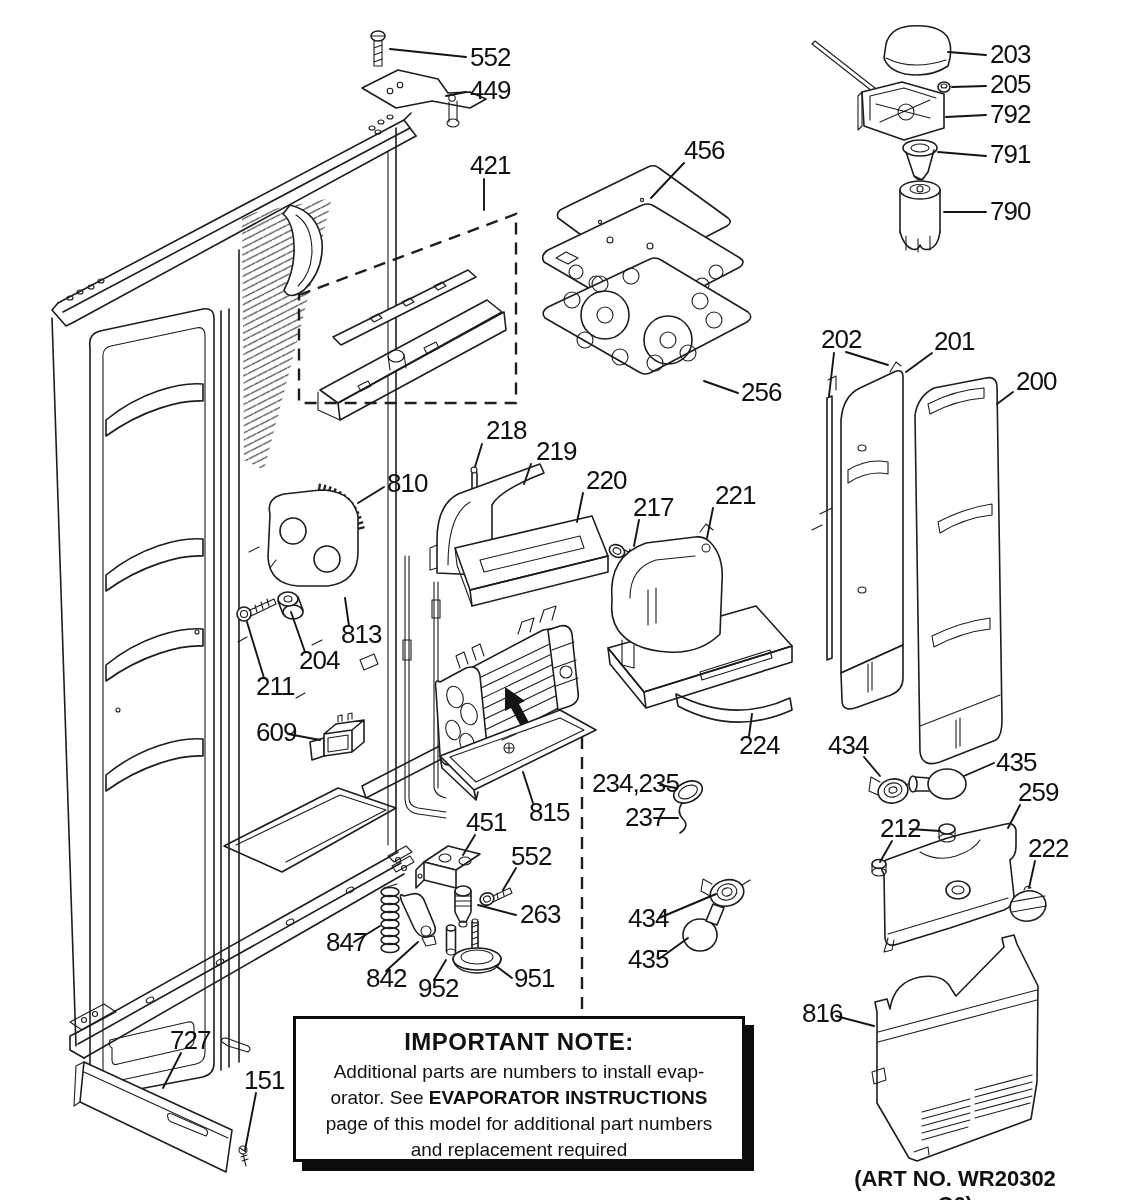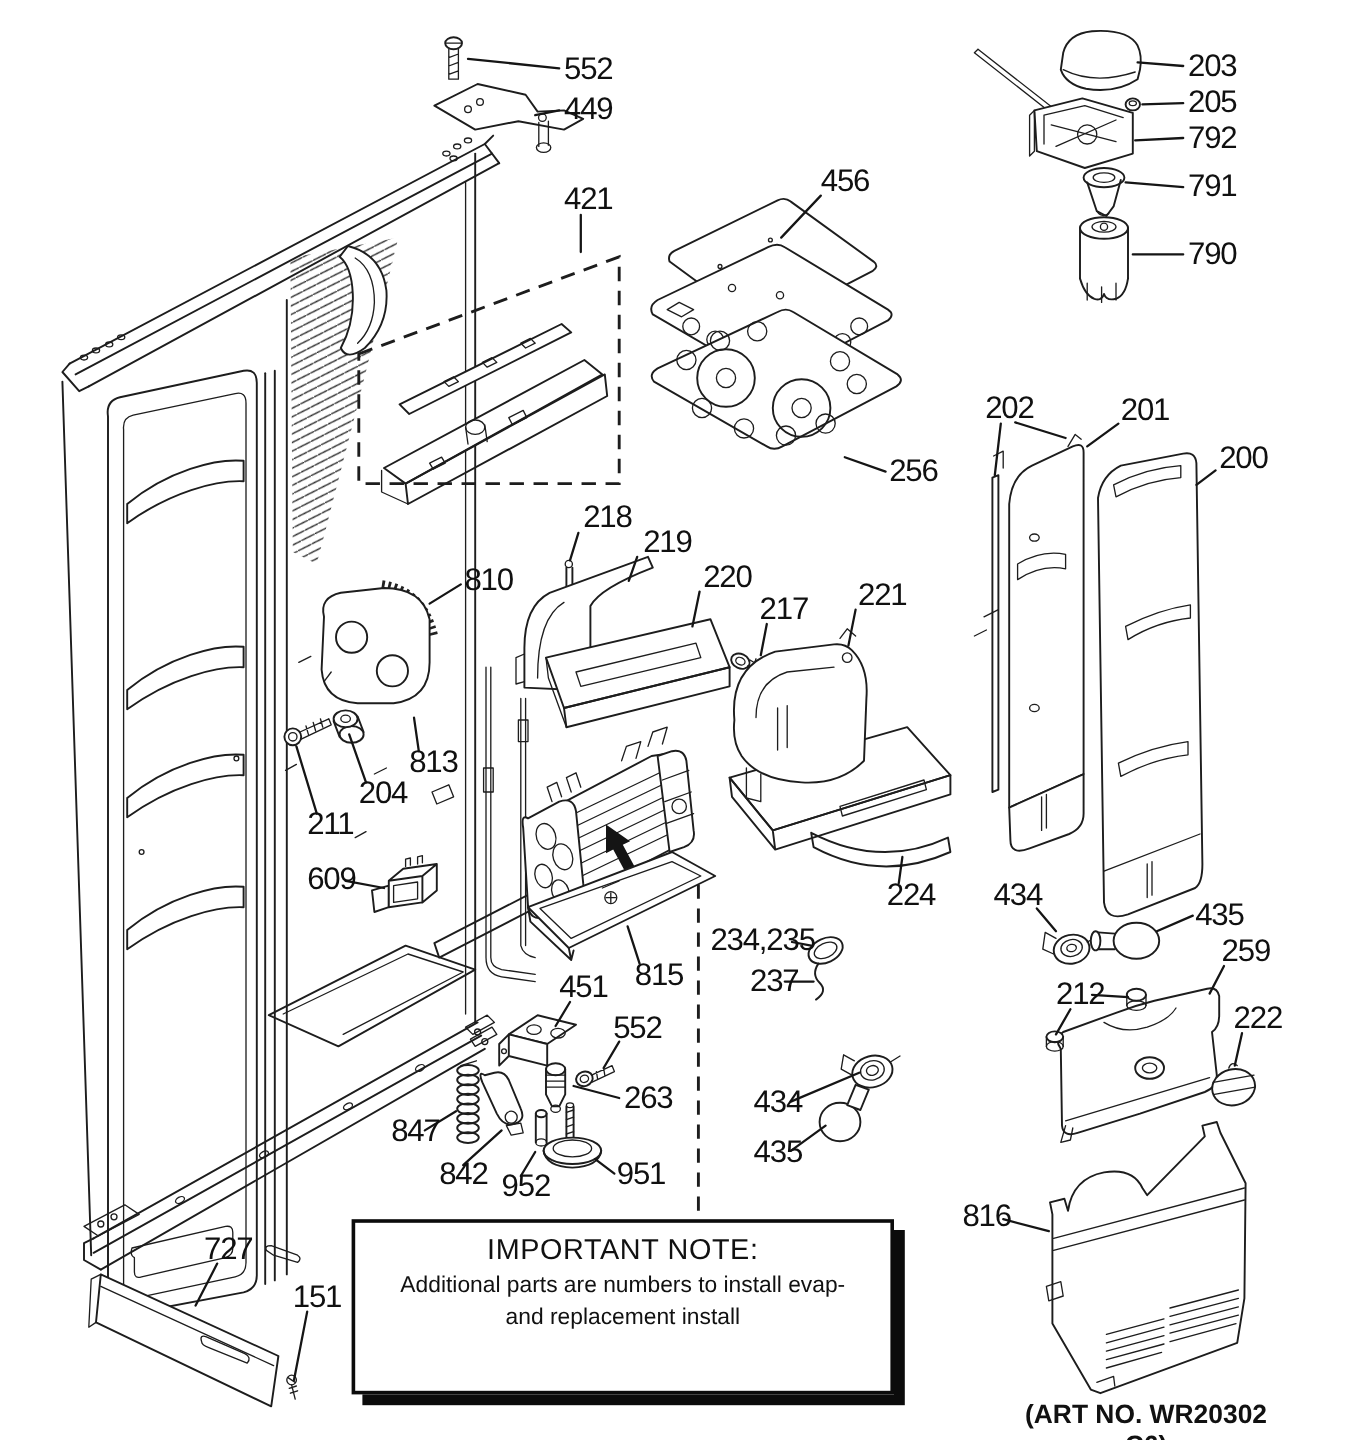--- a/index.html
+++ b/index.html
@@ -10,21 +10,21 @@
   .lnw{stroke:#1d1d1d;stroke-width:1.6;fill:#fff;stroke-linejoin:round;stroke-linecap:round;}
   .thin{stroke-width:1.1;}
   .dash{stroke:#1d1d1d;stroke-width:2.4;fill:none;stroke-dasharray:12 8;}
   .ribs{stroke:#222;stroke-width:11;fill:none;stroke-dasharray:2.2 2.8;}
   .ribs2{stroke:#222;stroke-width:6;fill:none;stroke-dasharray:2 2.6;}
   .solid{fill:#141414;stroke:none;}
   .lead{stroke:#151515;stroke-width:1.9;fill:none;stroke-linecap:round;}
   .lbl{font:26px "Liberation Sans",sans-serif;fill:#101010;letter-spacing:-1px;}
   .note-box{position:absolute;left:293px;top:1016px;width:452px;height:146px;background:#fff;
             border:3px solid #0b0b0b;box-shadow:9px 9px 0 0 #0b0b0b;text-align:center;box-sizing:border-box;}
-  .note-title{font-size:24px;font-weight:normal;margin-top:9px;letter-spacing:0.5px;}
+  .note-title{font-size:24px;font-weight:bold;margin-top:9px;letter-spacing:0.5px;}
   .note-body{font-size:19px;line-height:26px;margin-top:3px;}
   .artno{position:absolute;left:850px;top:1166px;width:210px;font-size:22px;font-weight:bold;
          text-align:center;letter-spacing:0px;}
 </style>
 </head>
 <body>
 
 <div class="canvas">
 
 <svg width="1125" height="1200" viewBox="0 0 1125 1200">
@@ -536,19 +536,21 @@
     <text class="lbl" x="802" y="1022">816</text>
     <text class="lbl" x="170" y="1049">727</text>
     <text class="lbl" x="244" y="1089">151</text>
   </g>
 </svg>
 
   <div class="note-box">
     <div class="note-title">IMPORTANT NOTE:</div>
     <div class="note-body">
       <div>Additional parts are numbers to install evap-</div>
-      <div>and replacement install</div>
+      <div><span>orator.  See </span><b>EVAPORATOR INSTRUCTIONS</b></div>
+      <div>page of this model for additional part numbers</div>
+      <div>and replacement required</div>
     </div>
   </div>
 
   <div class="artno">(ART NO. WR20302 C6)</div>
 
 </div>
 
 </body></html>

